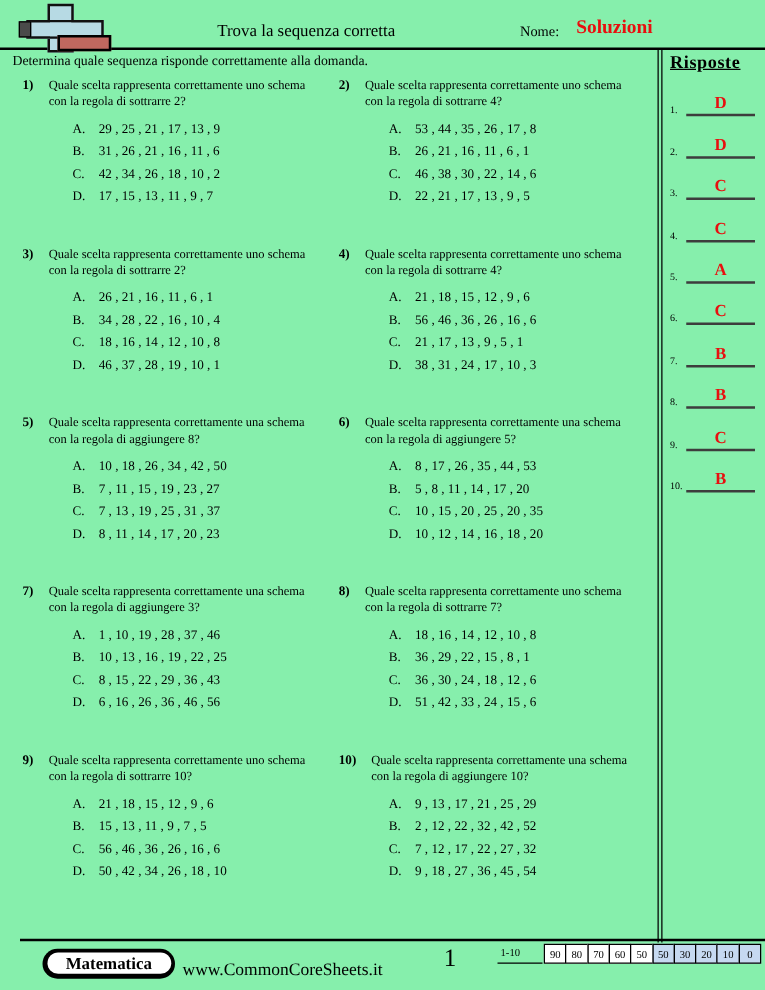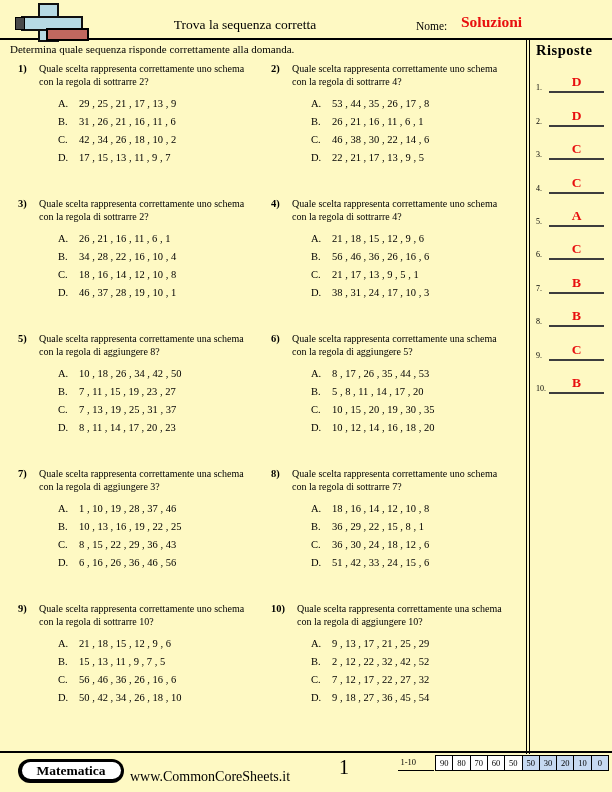--- a/index.html
+++ b/index.html
@@ -1,17 +1,17 @@
 <!DOCTYPE html>
 <html><head>
 <meta charset="utf-8">
 <style>
   *{margin:0;padding:0;box-sizing:border-box}
   html,body{background:#fff}
-  .page{position:relative;width:612px;height:792px;margin:0 auto;background:#fef9c3;
+  .page{position:relative;width:612px;height:792px;margin:0 auto;background:#86efac;
         font-family:"Liberation Serif",serif;color:#000;overflow:hidden}
 
   
   .logo{position:absolute;left:12px;top:2px;width:80px;height:42px;z-index:3}
   .logo .varm{position:absolute;left:26px;top:1px;width:21px;height:39px;background:#b7dae4;border:2px solid #101010}
   .logo .harm{position:absolute;left:9px;top:14px;width:62px;height:15px;background:#b7dae4;border:2px solid #101010}
   .logo .patch{position:absolute;left:28px;top:16px;width:17px;height:11px;background:#b7dae4}
   .logo .cap{position:absolute;left:3px;top:15px;width:10px;height:13px;background:#4a4a4a;border:1px solid #000}
   .logo .bar{position:absolute;left:34px;top:26px;width:43px;height:13px;background:#c0685f;border:2px solid #000}
   .title{position:absolute;left:0;top:17px;width:490px;text-align:center;font-size:13.5px}
@@ -28,30 +28,30 @@
   .q-head{display:flex}
   .q-num{font-weight:bold;font-size:10.5px;width:21px;flex:none}
   .q-num2{width:26px}
   .q-text{font-size:10px;line-height:12.5px;width:206px}
   .q-opts{margin:6px 0 0 40px}
   .opt{display:flex;height:18px;align-items:center;font-size:10.5px}
   .opt-l{width:21px;flex:none}
 
   
   .aside{flex:1;border-left:4px double #000;padding:2px 8px 0 6px}
-  .ans-title{font-size:14.5px;font-weight:bold;letter-spacing:.5px}
+  .ans-title{font-size:14.5px;font-weight:bold;text-decoration:underline;letter-spacing:.5px}
   .ans-list{margin-top:1px}
   .ans{display:flex;align-items:flex-end;height:33.4px}
   .ans-n{font-size:8px;flex:none;width:13px;padding-bottom:1px}
   .ans-blank{flex:1;text-align:center;border-bottom:2px solid #3d3d3d}
   .ans-v{color:#e80f0f;font-weight:bold;font-size:13.5px;line-height:16px;display:inline-block;padding-bottom:1px}
   .aside-ext{position:absolute;left:526px;top:748px;height:5.5px;width:0;border-left:4px double #000}
 
   
-  .footer{position:absolute;left:0;right:0;bottom:0;height:41.5px;border-top:2.5px solid #000}
+  .footer{position:absolute;left:16px;right:0;bottom:0;height:41.5px;border-top:2.5px solid #000}
   .badge{position:absolute;left:18px;top:6px;width:106px;height:24px;background:#000;border-radius:13px;
          display:flex;align-items:center;justify-content:center}
   .badge-in{width:99px;height:17px;background:#fff;border-radius:9px;text-align:center;
             font-weight:bold;font-size:13.5px;line-height:17px}
   .site{position:absolute;left:130px;top:16px;font-size:14px}
   .page-num{position:absolute;left:339px;top:3px;font-size:20px}
   .scores{position:absolute;right:3px;top:2px;display:flex;align-items:flex-end;font-size:8.5px}
   .sc-label{height:16px;display:flex;align-items:center;padding:0 18px 0 2px;border-bottom:1px solid #000;margin-right:2px}
   .sc{width:18.3px;height:16px;border:1px solid #000;margin-left:-1px;display:flex;align-items:center;justify-content:center;background:#fff}
   .sc.blue{background:#c6d9f1}
@@ -213,21 +213,21 @@
             <div class="opt">
                 <span class="opt-l">A.</span>
                 <span>8 , 17 , 26 , 35 , 44 , 53</span>
               </div>
             <div class="opt">
                 <span class="opt-l">B.</span>
                 <span>5 , 8 , 11 , 14 , 17 , 20</span>
               </div>
             <div class="opt">
                 <span class="opt-l">C.</span>
-                <span>10 , 15 , 20 , 19 , 30 , 35</span>
+                <span>10 , 15 , 20 , 25 , 20 , 35</span>
               </div>
             <div class="opt">
                 <span class="opt-l">D.</span>
                 <span>10 , 12 , 14 , 16 , 18 , 20</span>
               </div>
           </div>
         </div>
 
         <div class="q">
           <div class="q-head">

